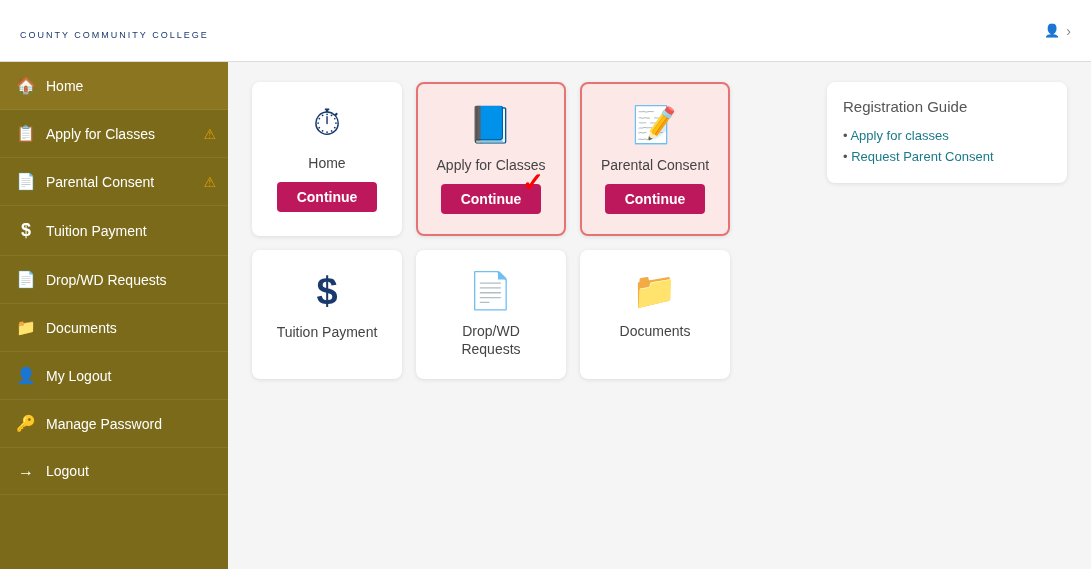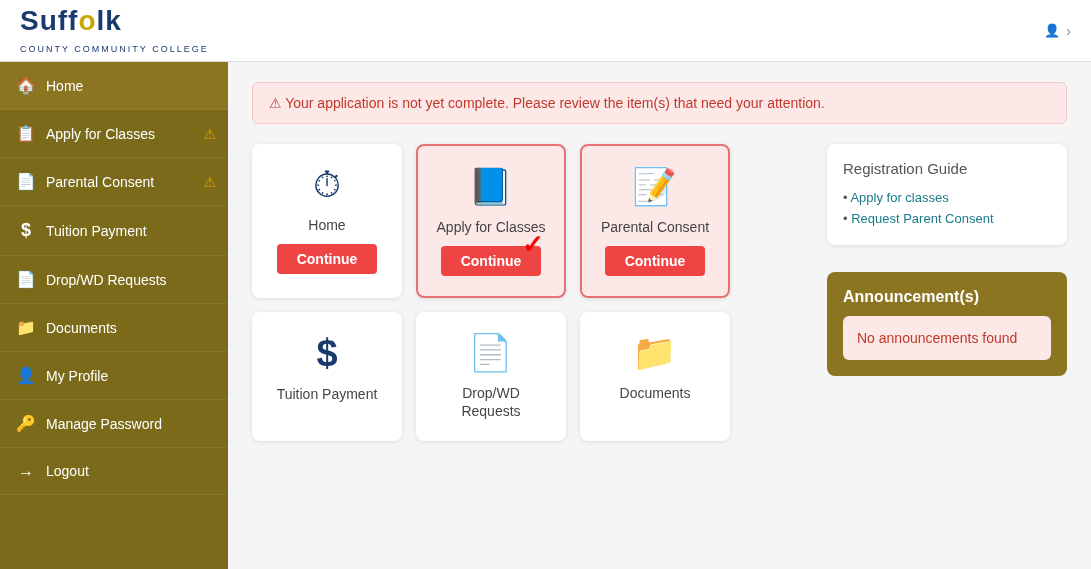--- a/index.html
+++ b/index.html
@@ -129,21 +129,21 @@
       font-size: 36px;
       color: #1a3a6e;
     }
     .card .card-label {
       font-size: 14px;
       color: #444;
       text-align: center;
       line-height: 1.3;
     }
     .card .card-btn {
-      background: #ef4444;
+      background: #be185d;
       color: #fff;
       border: none;
       border-radius: 4px;
       padding: 7px 20px;
       font-size: 14px;
       cursor: pointer;
       font-weight: bold;
     }
 
     
@@ -210,23 +210,20 @@
 
     .main-content {
       flex: 1;
     }
   </style>
 </head>
 <body>
 
 <div class="header">
   <div class="logo-area">
-    <div class="logo-title">
-      Suff<span class="lock">o</span>lk
-    </div>
     <div class="logo-subtitle">COUNTY COMMUNITY COLLEGE</div>
   </div>
   <div class="user-info">
     <span>👤</span>
     <span class="chevron">›</span>
   </div>
 </div>
 
 <div class="main-layout">
 
@@ -252,37 +249,34 @@
     <div class="sidebar-item">
       <span class="icon">📄</span>
       <span>Drop/WD Requests</span>
     </div>
     <div class="sidebar-item">
       <span class="icon">📁</span>
       <span>Documents</span>
     </div>
     <div class="sidebar-item">
       <span class="icon">👤</span>
-      <span>My Profile</span>
+      <span>My Logout</span>
     </div>
     <div class="sidebar-item">
       <span class="icon">🔑</span>
       <span>Manage Password</span>
     </div>
     <div class="sidebar-item">
       <span class="icon">→</span>
       <span>Logout</span>
     </div>
   </div>
 
   <div class="content">
 
-    <div class="alert-banner">
-      <span>⚠ Your application is not yet complete. Please review the item(s) that need your attention.</span>
-    </div>
 
     <div class="content-wrapper">
       <div class="main-content">
 
         <div class="cards-row" style="margin-bottom:14px;">
 
           <div class="card">
             <div class="card-icon">⏱</div>
             <div class="card-label">Home</div>
             <button class="card-btn">Continue</button>
@@ -329,20 +323,16 @@
           <ul>
             <li>
               <a href="#">Apply for classes</a>
             </li>
             <li>
               <a href="#">Request Parent Consent</a>
             </li>
           </ul>
         </div>
 
-        <div class="announcements">
-          <h3>Announcement(s)</h3>
-          <div class="announcement-empty">No announcements found</div>
-        </div>
       </div>
     </div>
   </div>
 </div>
 
 </body></html>

